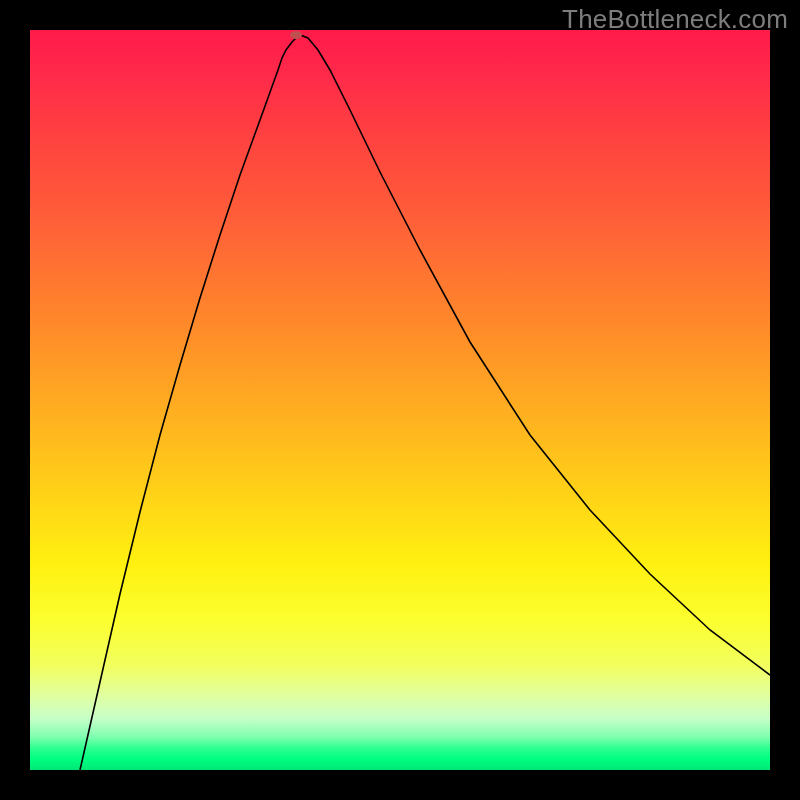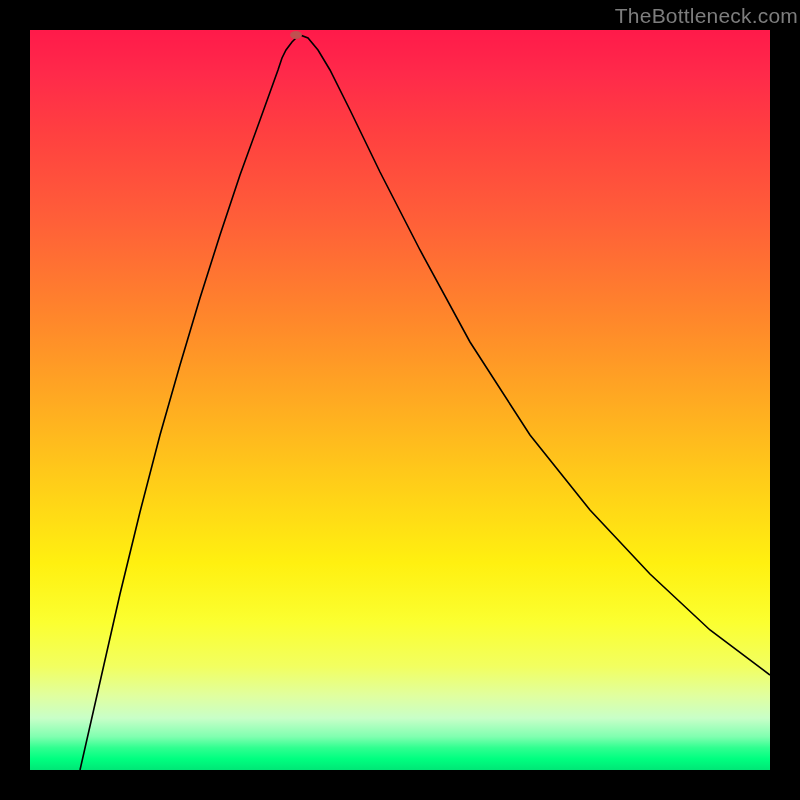--- a/index.html
+++ b/index.html
@@ -61,23 +61,23 @@
     stroke: #000;
     stroke-width: 1.6;
   }
   .dot {
     fill: #c05050;
     stroke: none;
   }
   .attribution {
     position: absolute;
     top: 4px;
-    right: 2px;
+    right: 12px;
     color: #7d7d7d;
-    font-size: 21px;
+    font-size: 26px;
     letter-spacing: 0.2px;
     user-select: none;
   }
 </style>
 </head>
 <body>
 
 <div class="frame">
   <div class="plot-area">
     <div class="gradient"></div>

